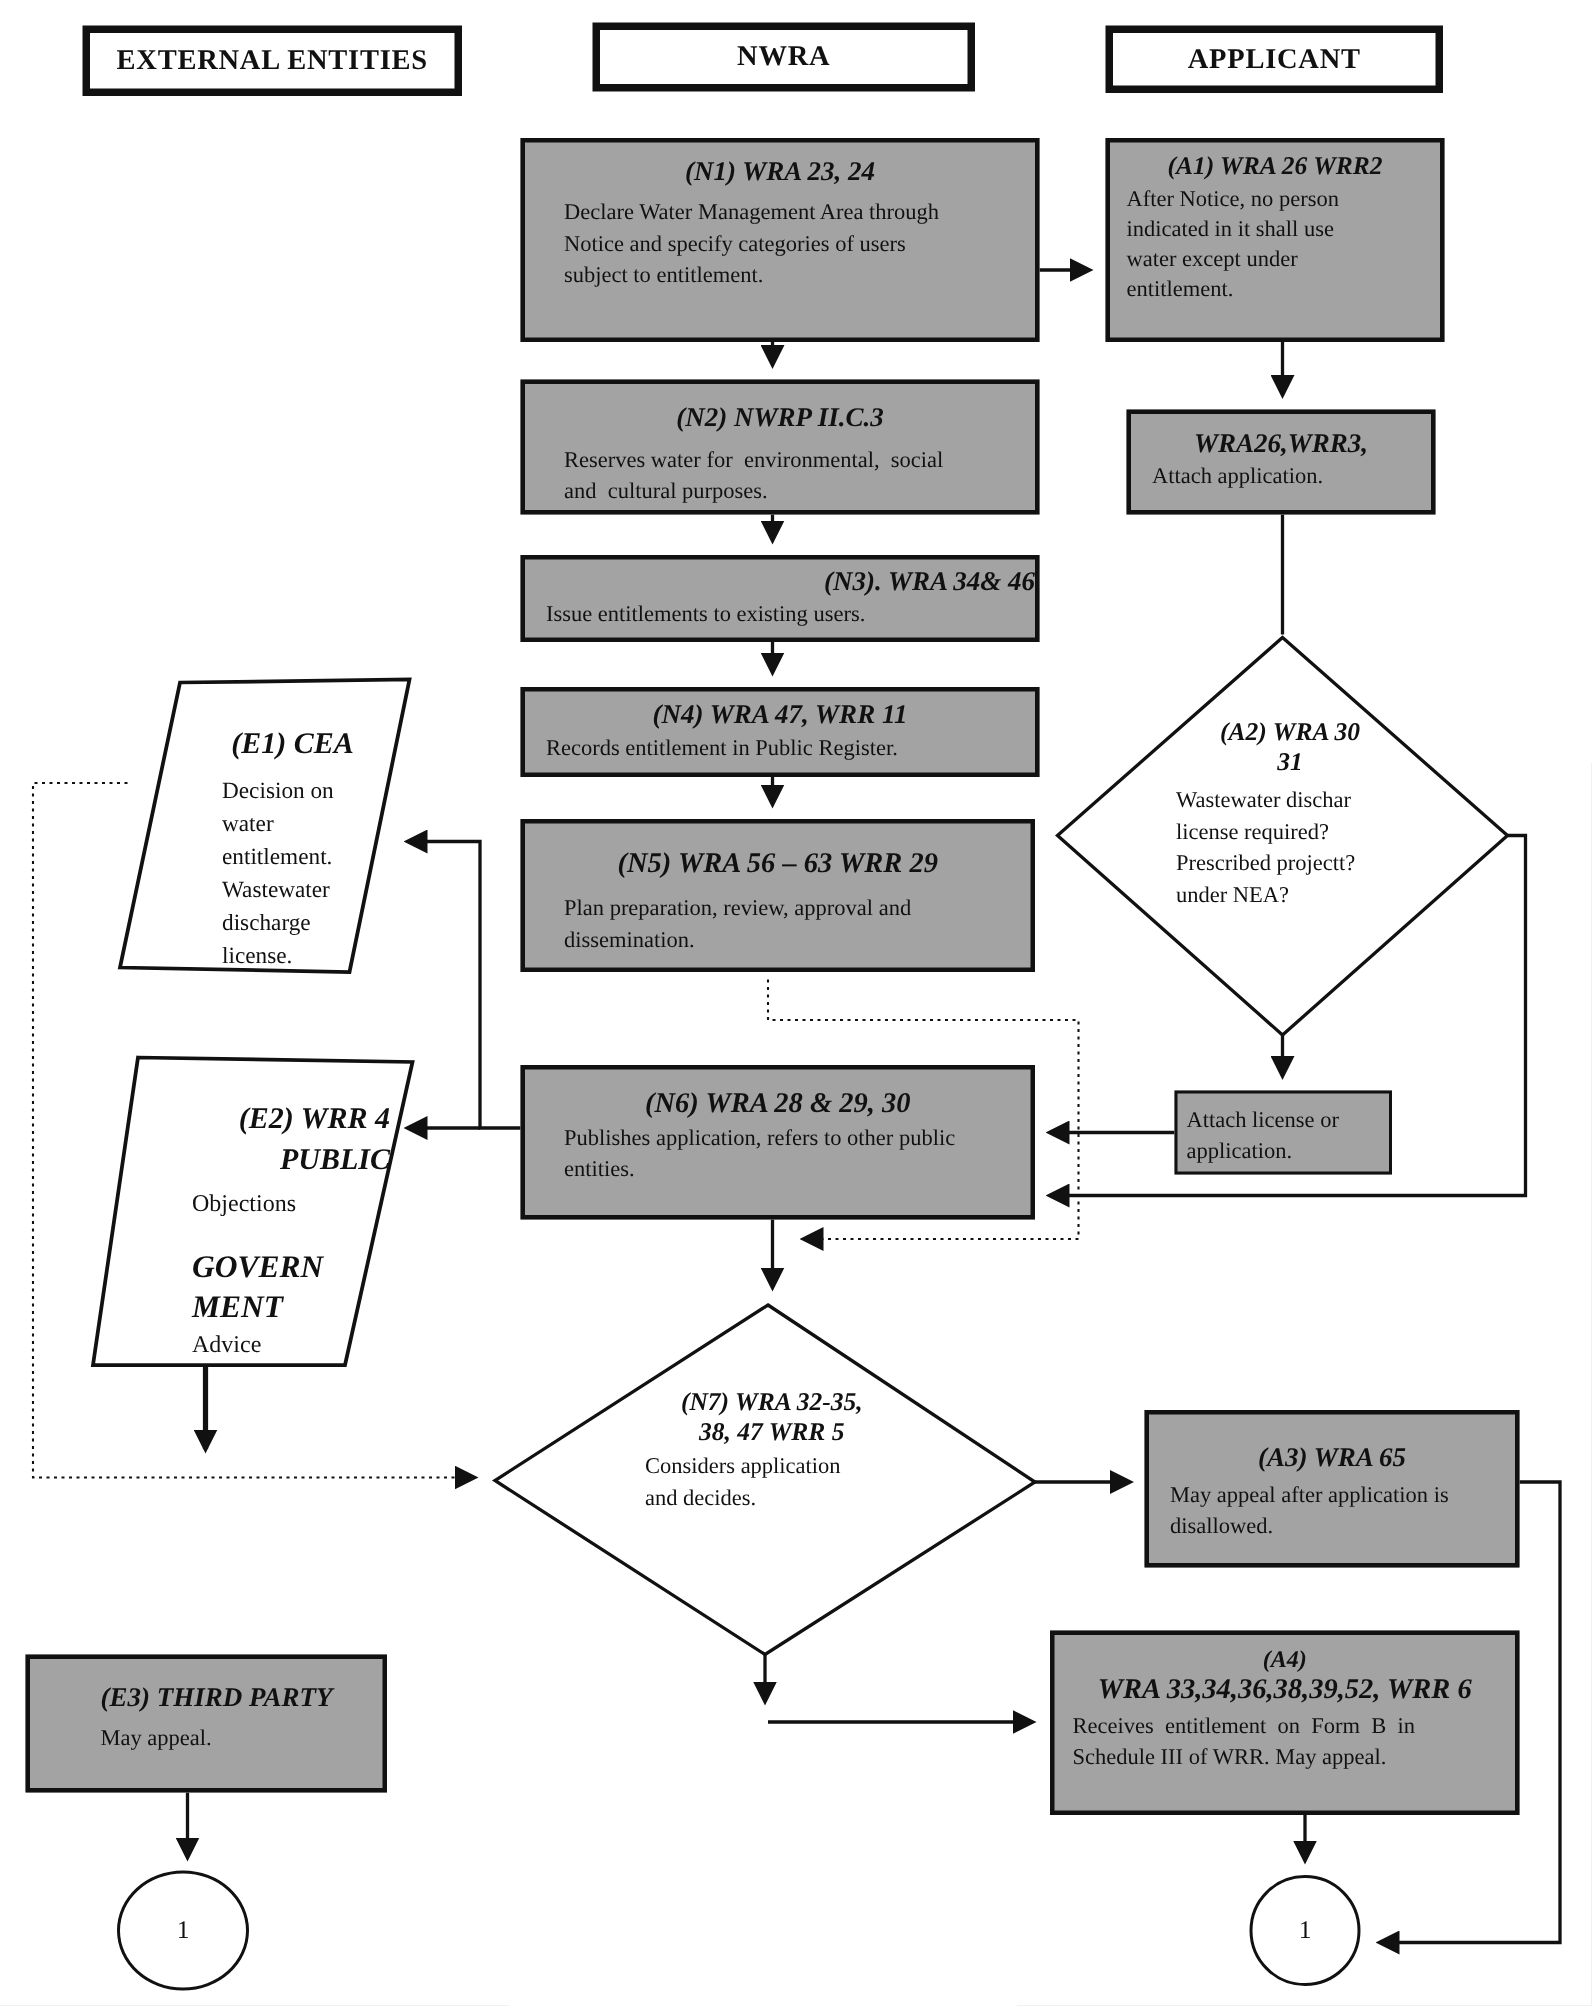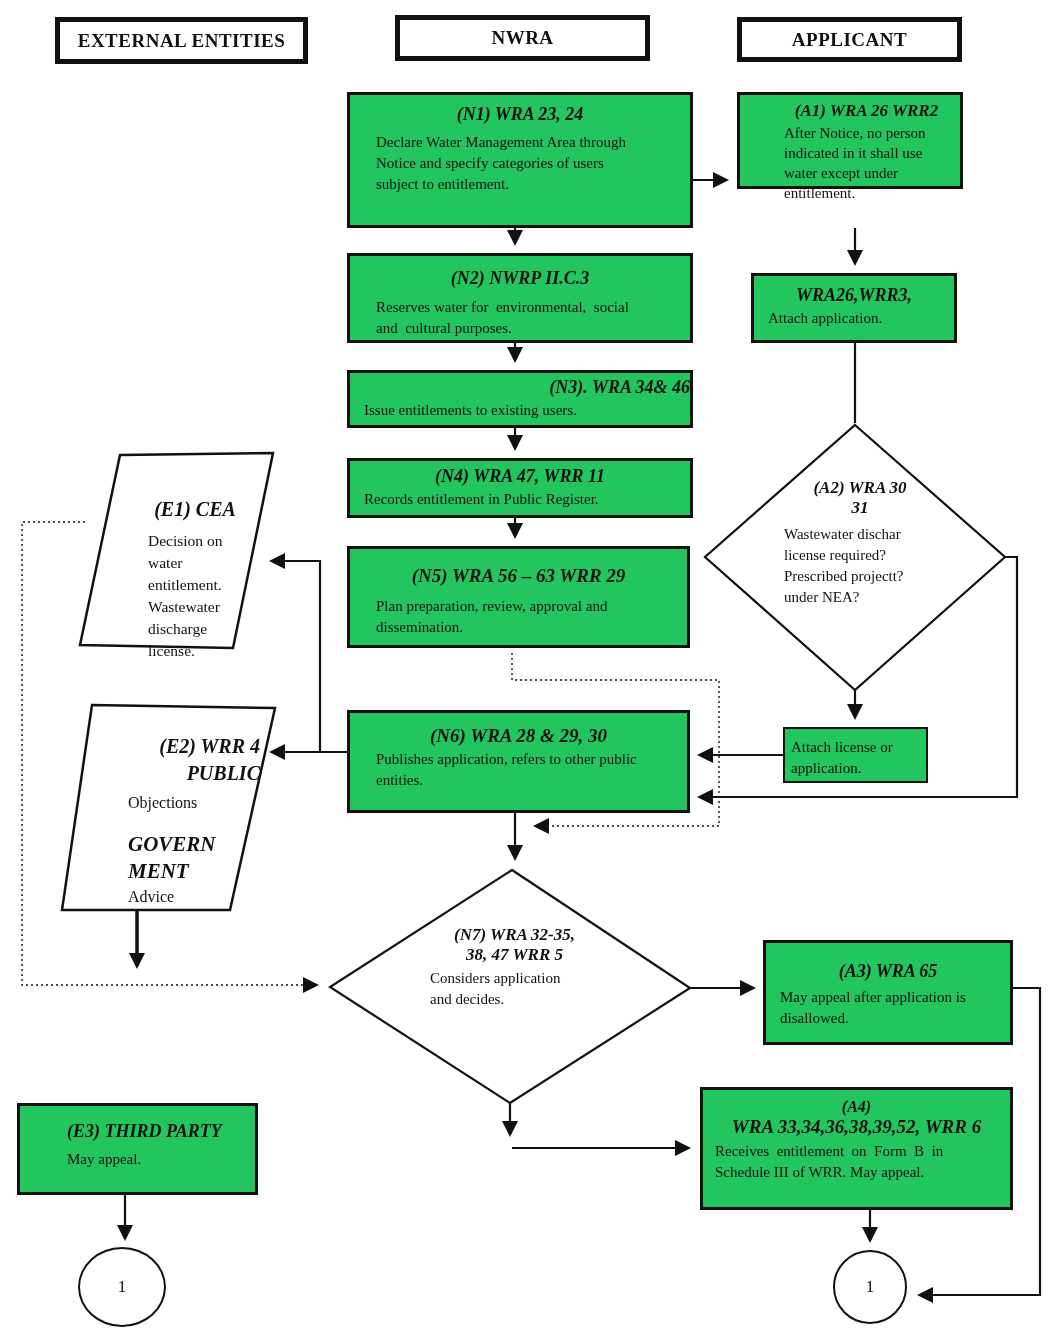--- a/index.html
+++ b/index.html
@@ -3,21 +3,21 @@
 <meta charset="utf-8">
 <style>
   html,body { margin:0; padding:0; background:#e8e8e8; }
   #page {
     position:relative; width:1061px; height:1337px; margin:0 auto;
     background:#ffffff; overflow:hidden;
     font-family:"Liberation Serif","DejaVu Serif",serif; color:#111;
   }
   #wires { position:absolute; left:0; top:0; z-index:1; }
   .node {
-    position:absolute; box-sizing:border-box; background:#22c55e;
+    position:absolute; box-sizing:border-box; background:#a3a3a3;
     border:3px solid #111; z-index:2;
   }
   .hdr {
     position:absolute; box-sizing:border-box; border:5px solid #111; z-index:2;
     display:flex; align-items:center; justify-content:center;
     font-weight:bold; font-size:19px; letter-spacing:0.5px; background:#fff;
   }
   .title { font-weight:bold; font-style:italic; text-align:center; font-size:18px; line-height:1.15; }
   .body  { white-space:pre; font-size:15px; line-height:21px; }
   .free  { position:absolute; z-index:3; background:transparent; }
@@ -103,21 +103,21 @@
   <div class="hdr" style="left:395px;top:15px;width:255px;height:46px;">NWRA</div>
   <div class="hdr" style="left:737px;top:17px;width:225px;height:45px;">APPLICANT</div>
 
   <div class="node" id="n1" style="left:347px;top:92px;width:346px;height:136px;">
     <div class="title">(N1)  WRA 23, 24</div>
     <div class="body">Declare Water Management Area through
 Notice and specify categories of users
 subject to entitlement.</div>
   </div>
 
-  <div class="node" id="a1" style="left:737px;top:92px;width:226px;height:97px;padding-left:33px;">
+  <div class="node" id="a1" style="left:737px;top:92px;width:226px;height:136px;">
     <div class="title">(A1) WRA 26 WRR2</div>
     <div class="body">After Notice, no person
 indicated in it shall use
 water except under
 entitlement.</div>
   </div>
 
   <div class="node" id="n2" style="left:347px;top:253px;width:346px;height:90px;">
     <div class="title">(N2)  NWRP II.C.3</div>
     <div class="body">Reserves water for  environmental,  social
@@ -183,21 +183,21 @@
 under NEA?</div>
   </div>
 
   <div class="free" id="n7text" style="left:412px;top:925px;width:205px;">
     <div class="title">(N7)  WRA 32-35,</div>
     <div class="title">38, 47 WRR 5</div>
     <div class="body">Considers application
 and decides.</div>
   </div>
 
-  <div class="free" id="e1text" style="left:120px;top:498px;width:150px;">
+  <div class="free" id="e1text" style="left:120px;top:485px;width:150px;">
     <div class="title">(E1)  CEA</div>
     <div class="body">Decision on
 water
 entitlement.
 Wastewater
 discharge
 license.</div>
   </div>
 
   <div class="free" id="e2text" style="left:100px;top:733px;width:160px;">

